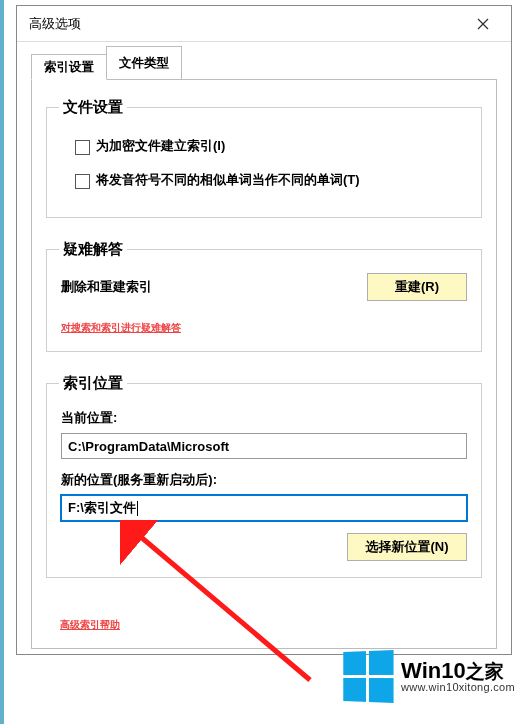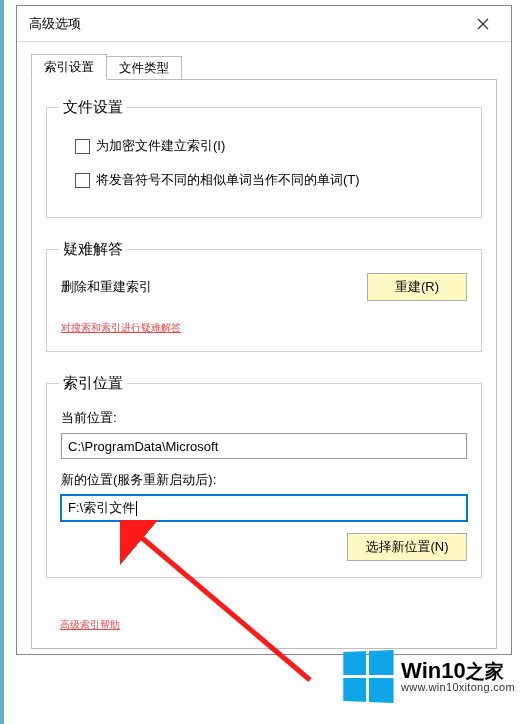--- a/index.html
+++ b/index.html
@@ -40,20 +40,21 @@
   }
   .titlebar .title { font-size: 13px; }
   .close-btn {
     width: 40px; height: 28px;
     display: flex; align-items: center; justify-content: center;
     cursor: pointer;
   }
   .close-btn svg { width: 12px; height: 12px; }
   .content {
     padding: 10px 14px 14px 14px;
+    font-weight: bold;
   }
   .tabs {
     display: flex;
     align-items: flex-end;
     height: 28px;
     position: relative;
   }
   .tab {
     height: 26px;
     padding: 0 12px;
@@ -61,21 +62,21 @@
     border-bottom: none;
     background: #fff;
     font-size: 12.5px;
     display: flex;
     align-items: center;
     cursor: pointer;
     margin-right: -1px;
   }
   .tab.inactive {
     background: #fff;
-    height: 24px;
+    height: 34px;
   }
   .tab.active {
     position: relative;
     z-index: 2;
     background: #fff;
     border-bottom: 1px solid #fff;
   }
   .tabpanel {
     border: 1px solid #bcbcbc;
     margin-top: -1px;
@@ -90,21 +91,21 @@
     position: relative;
   }
   fieldset.filesettings { padding-bottom: 24px; }
   legend {
     font-size: 15px;
     padding: 0 4px;
     margin-left: -2px;
   }
   .chkrow {
     display: flex;
-    align-items: center;
+    align-items: flex-end;
     margin: 6px 0 16px 0;
     padding-left: 14px;
   }
   .chkrow:last-child { margin-bottom: 4px; }
   .chk {
     width: 15px; height: 15px;
     border: 1px solid #555;
     margin-right: 6px;
     flex-shrink: 0;
   }

